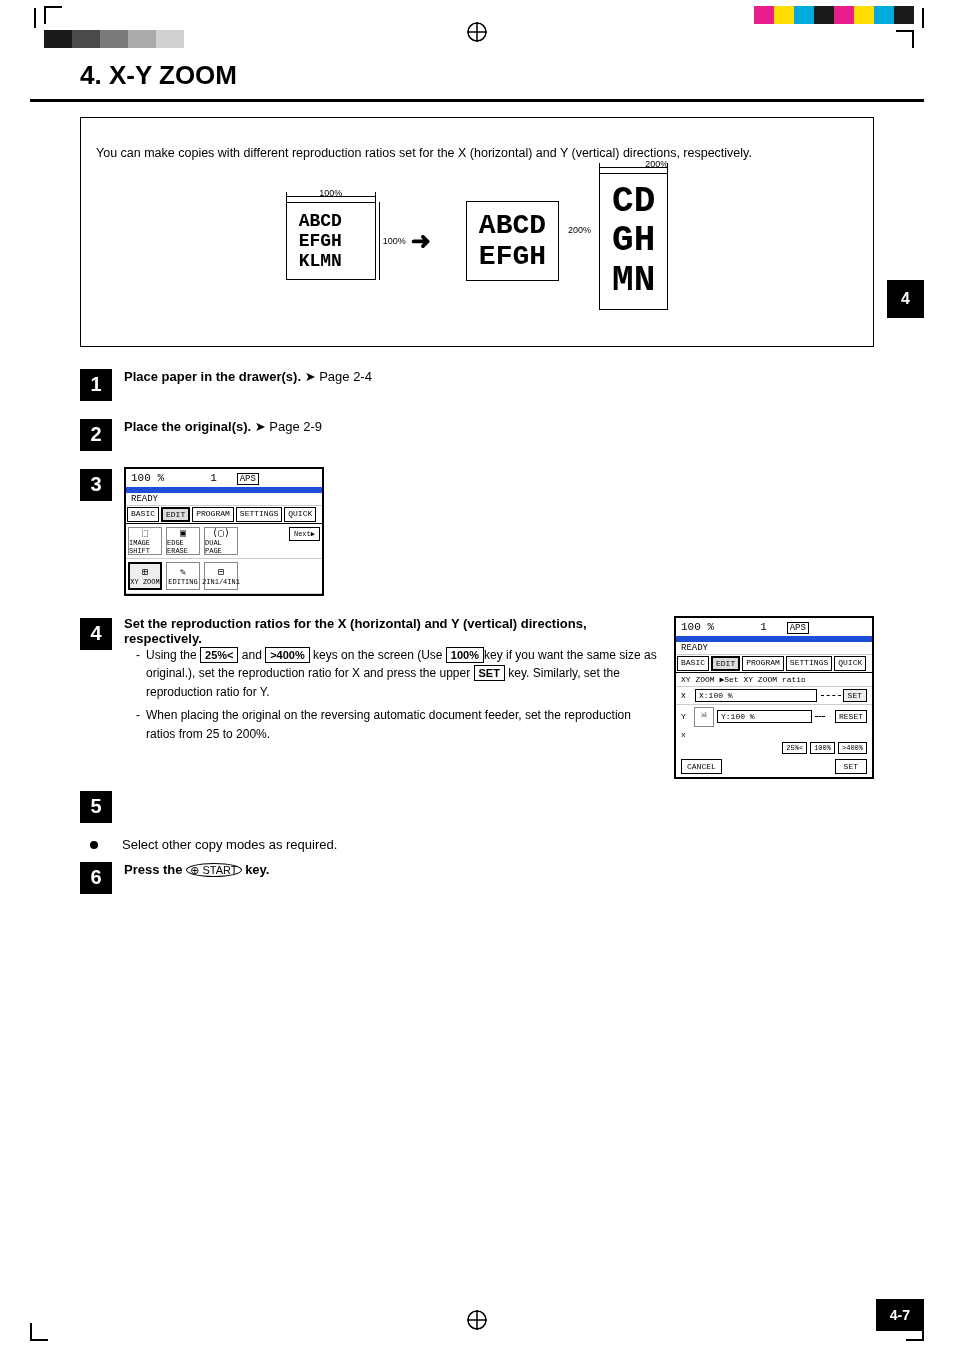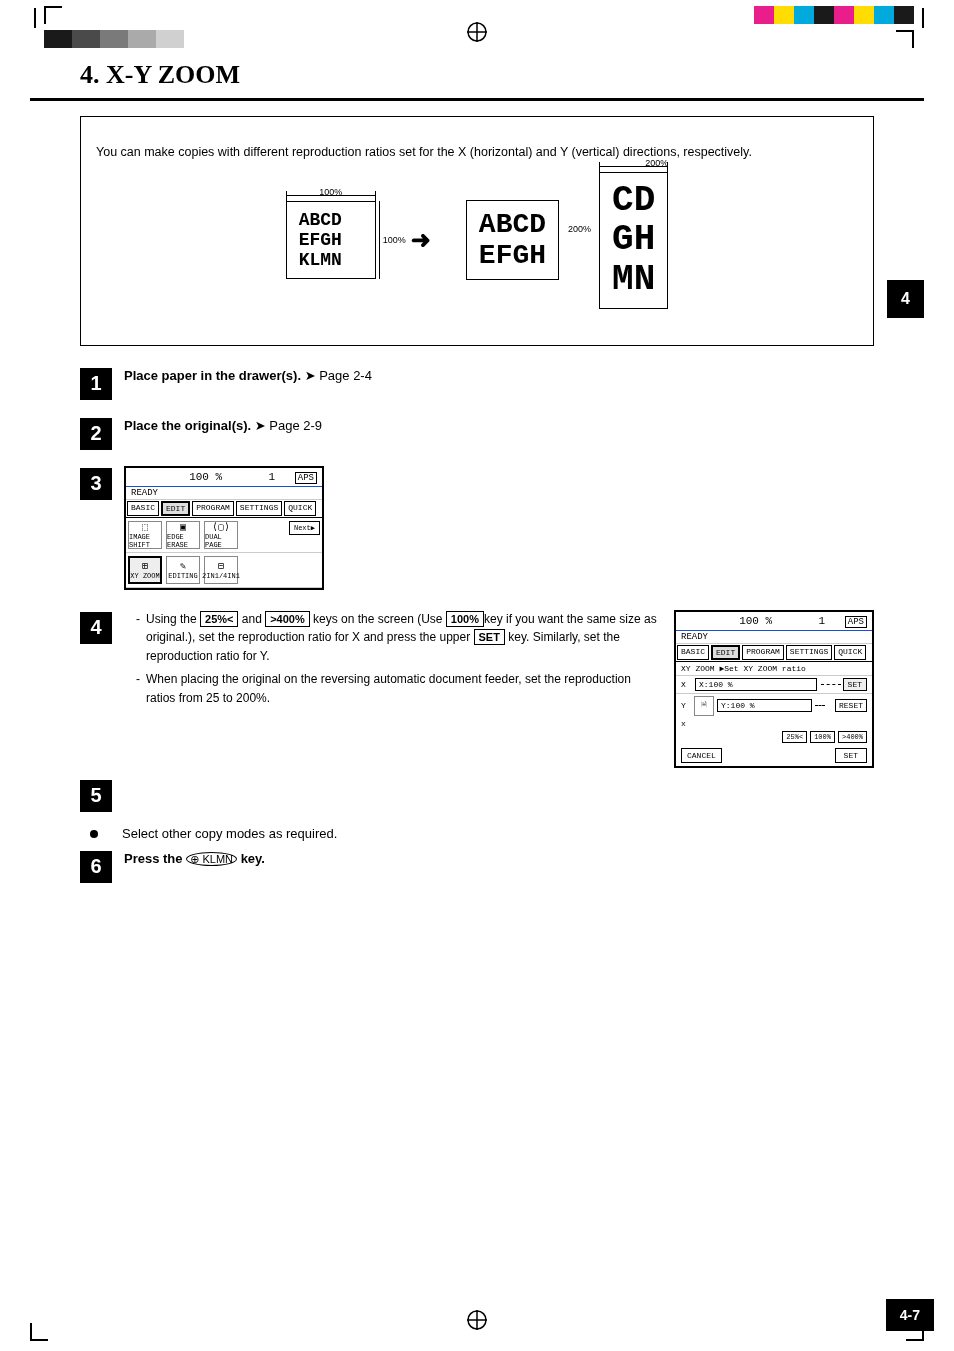--- a/index.html
+++ b/index.html
@@ -37,21 +37,20 @@
       border-right: 2px solid #000;
       border-top: 2px solid #000;
     }
 
     
     .page-title-section {
       padding: 10px 50px 0 50px;
       border-bottom: 3px solid #000;
       padding-bottom: 8px;
       margin: 0 30px;
-      font-family: Liberation Serif, serif;
     }
     .page-title {
       font-size: 26px;
       font-weight: bold;
       color: #000;
     }
 
     
     .main-content {
       padding: 15px 50px;
@@ -161,23 +160,22 @@
       border: 2px solid #000;
       background: #fff;
       width: 200px;
       flex-shrink: 0;
       font-size: 9px;
       font-family: 'Courier New', monospace;
     }
     .screen-header {
       background: #fff;
       padding: 3px 5px;
-      border-bottom: 1px solid #1d4ed8;
+      border-bottom: 6px solid #1d4ed8;
       font-size: 11px;
-      text-align: right;
     }
     .screen-toolbar {
       display: flex;
       border-bottom: 1px solid #000;
     }
     .screen-btn {
       border: 1px solid #000;
       padding: 1px 3px;
       font-size: 8px;
       margin: 1px;
@@ -559,20 +557,21 @@
           </div>
         </div>
       </div>
     </div>
   </div>
 
   <div class="step" style="margin-bottom:10px;">
     <div class="step-number">4</div>
     <div class="step-content-with-image">
       <div class="step-text">
+        <div class="step-bold">Set the reproduction ratios for the X (horizontal) and Y (vertical) directions, respectively.</div>
         <div class="sub-bullet">
           <div class="sub-bullet-item">
             <span class="dash">-</span>
             <span>
               Using the <span class="box-inline">25%&lt;</span> and <span class="box-inline">&gt;400%</span> keys on the screen (Use
               <span class="box-inline">100%</span>key if you want the same size as original.), set the
               reproduction ratio for X and press the upper <span class="box-inline">SET</span> key.
               Similarly, set the reproduction ratio for Y.
             </span>
           </div>
@@ -642,28 +641,28 @@
 
   <div class="bullet-item">
     <div class="bullet-dot"></div>
     <span>Select other copy modes as required.</span>
   </div>
 
   <div class="step" style="margin-top:8px;">
     <div class="step-number">6</div>
     <div class="step-content">
       <span class="step-bold">Press the</span>
-      <span class="circle-inline">⊕ KLMN</span>
+      <span class="circle-inline">⊕ START</span>
       <span class="step-bold">key.</span>
     </div>
   </div>
 
 </div>
 
-<div style="position:absolute; bottom:20px; right:20px;">
+<div style="position:absolute; bottom:20px; right:30px;">
   <div class="page-num-tab">4-7</div>
 </div>
 
 <div class="bottom-left-mark"></div>
 <div class="bottom-right-mark"></div>
 
 <div class="bottom-crosshair">
   <svg width="24" height="24" viewBox="0 0 24 24">
     <circle cx="12" cy="12" r="9" fill="none" stroke="#000" stroke-width="1.5"></circle>
     <line x1="12" y1="2" x2="12" y2="22" stroke="#000" stroke-width="1.5"></line>

